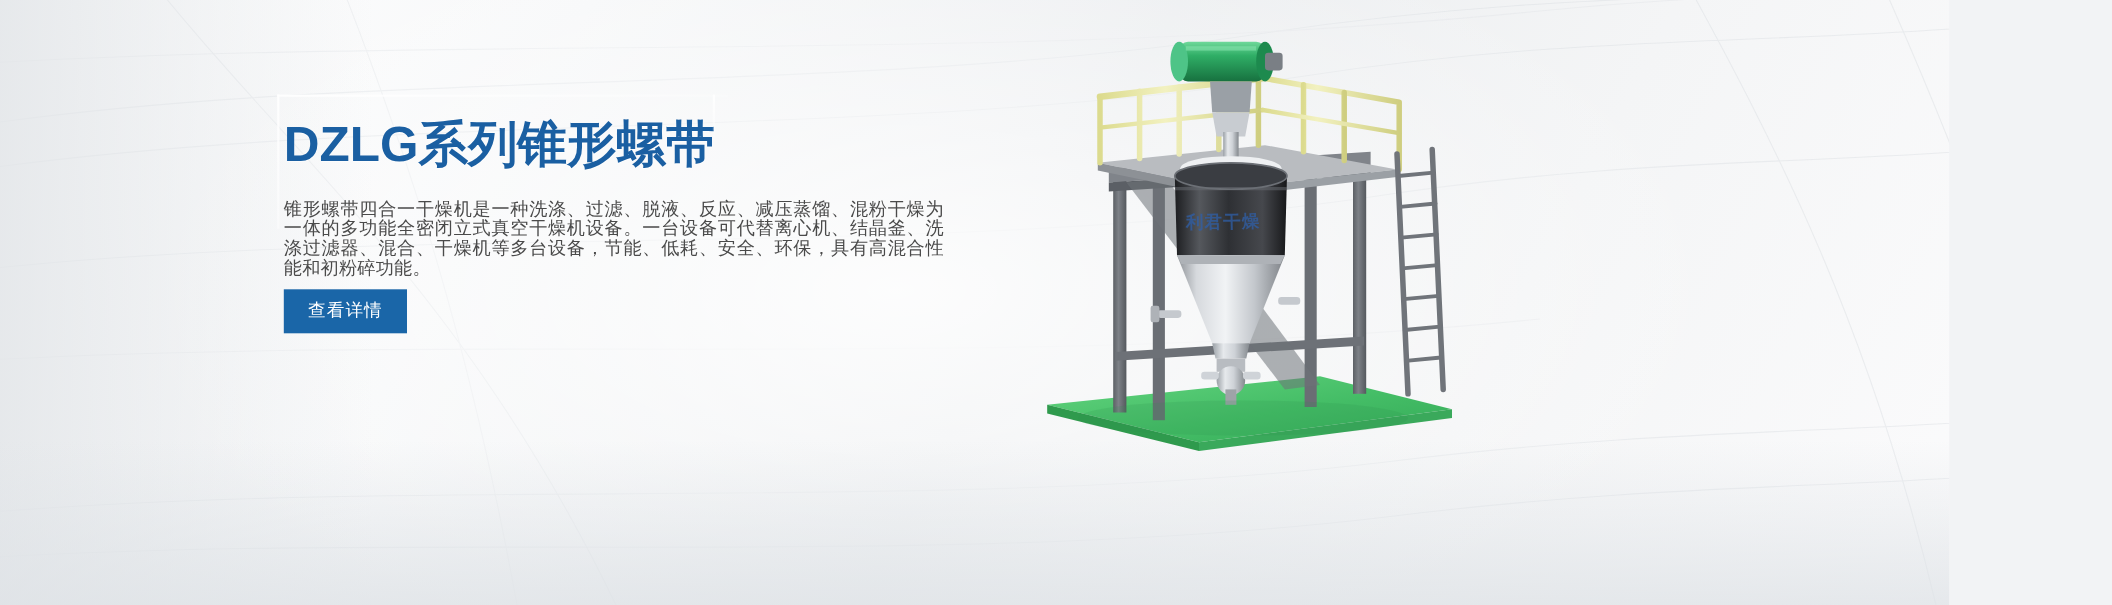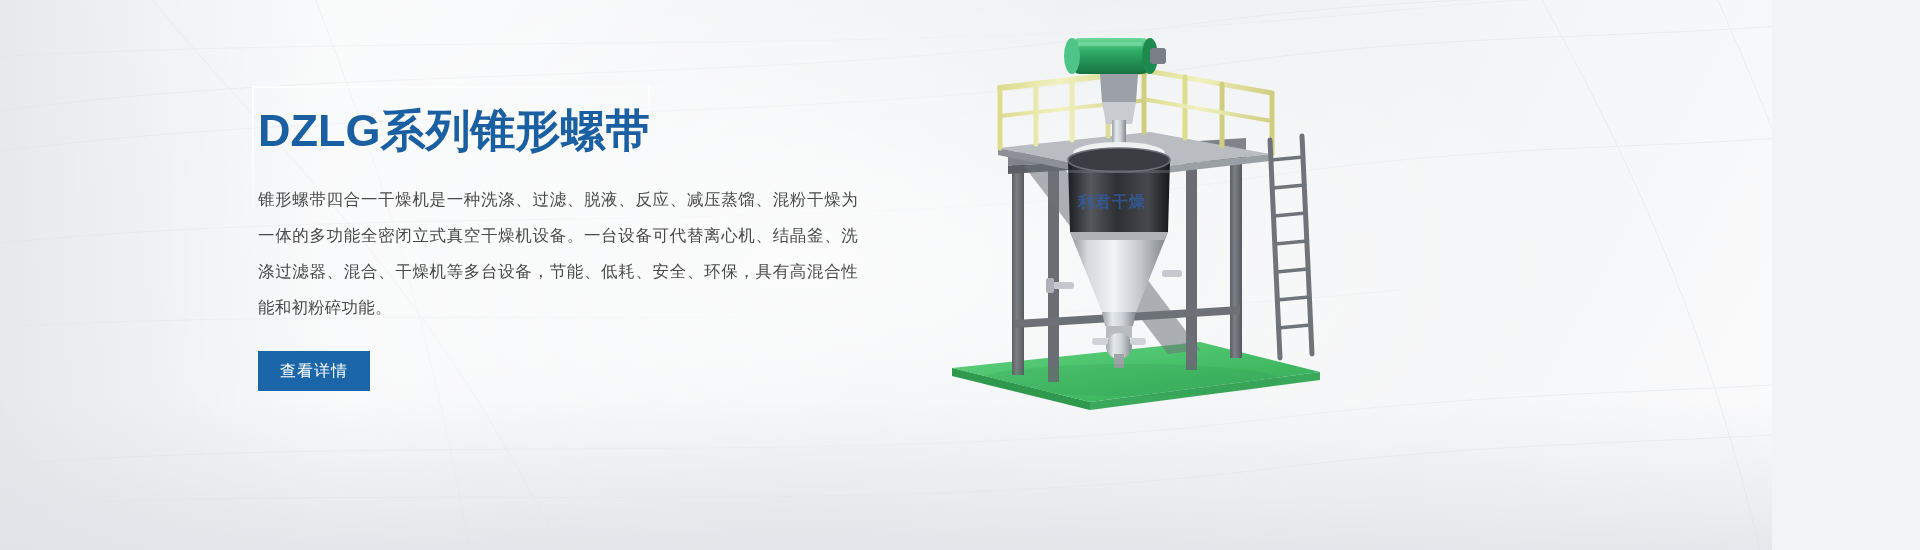--- a/index.html
+++ b/index.html
@@ -63,29 +63,29 @@
     letter-spacing:0px;
     white-space:nowrap;
     text-shadow:0 1px 0 rgba(255,255,255,.6);
   }
   .headline .l2 { display:block; }
 
   .desc {
     margin-top:22px;
     width:600px;
     font-size:16.5px;
-    line-height:36px;
+    line-height:18px;
     color:#4a4a4a;
     text-align:justify;
     letter-spacing:.2px;
   }
 
   .btn {
     display:inline-block;
-    margin-top:26px;
+    margin-top:10px;
     padding:10px 22px;
     background:#1a66a8;
     color:#ffffff;
     font-size:16px;
     line-height:20px;
     letter-spacing:1px;
     border:none;
     cursor:pointer;
     font-family:"Liberation Sans","DejaVu Sans",sans-serif;
   }

